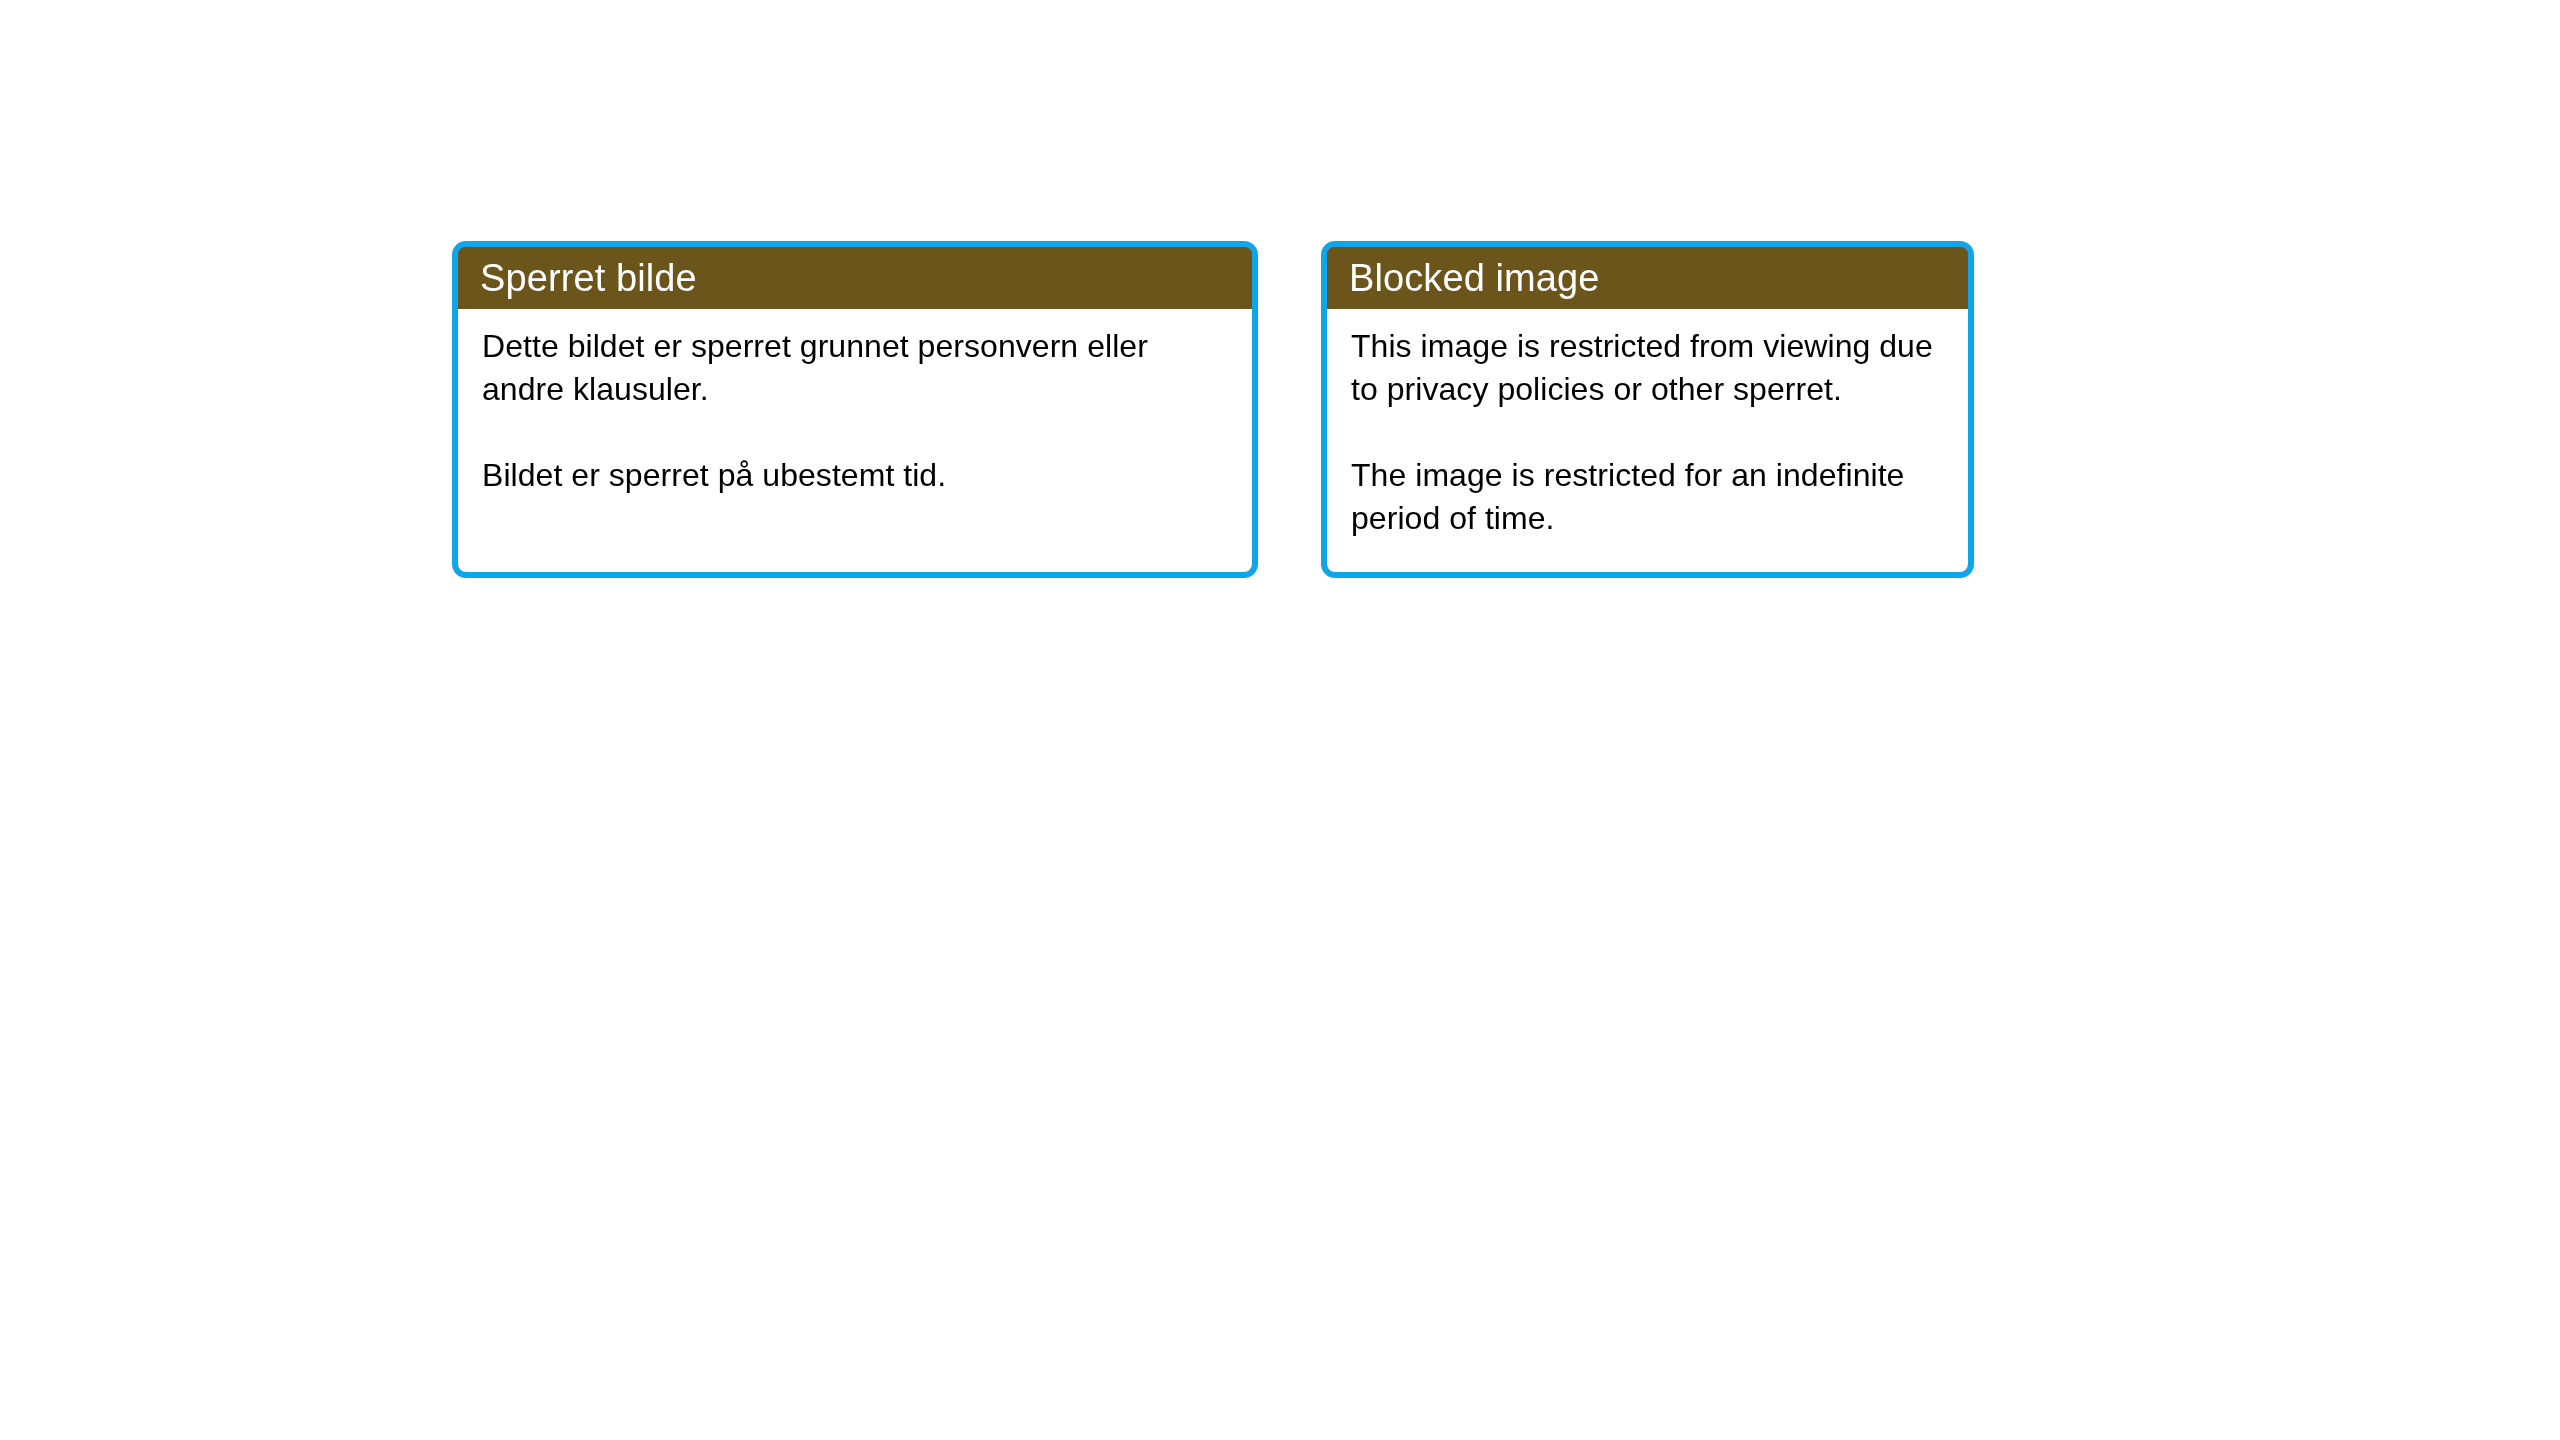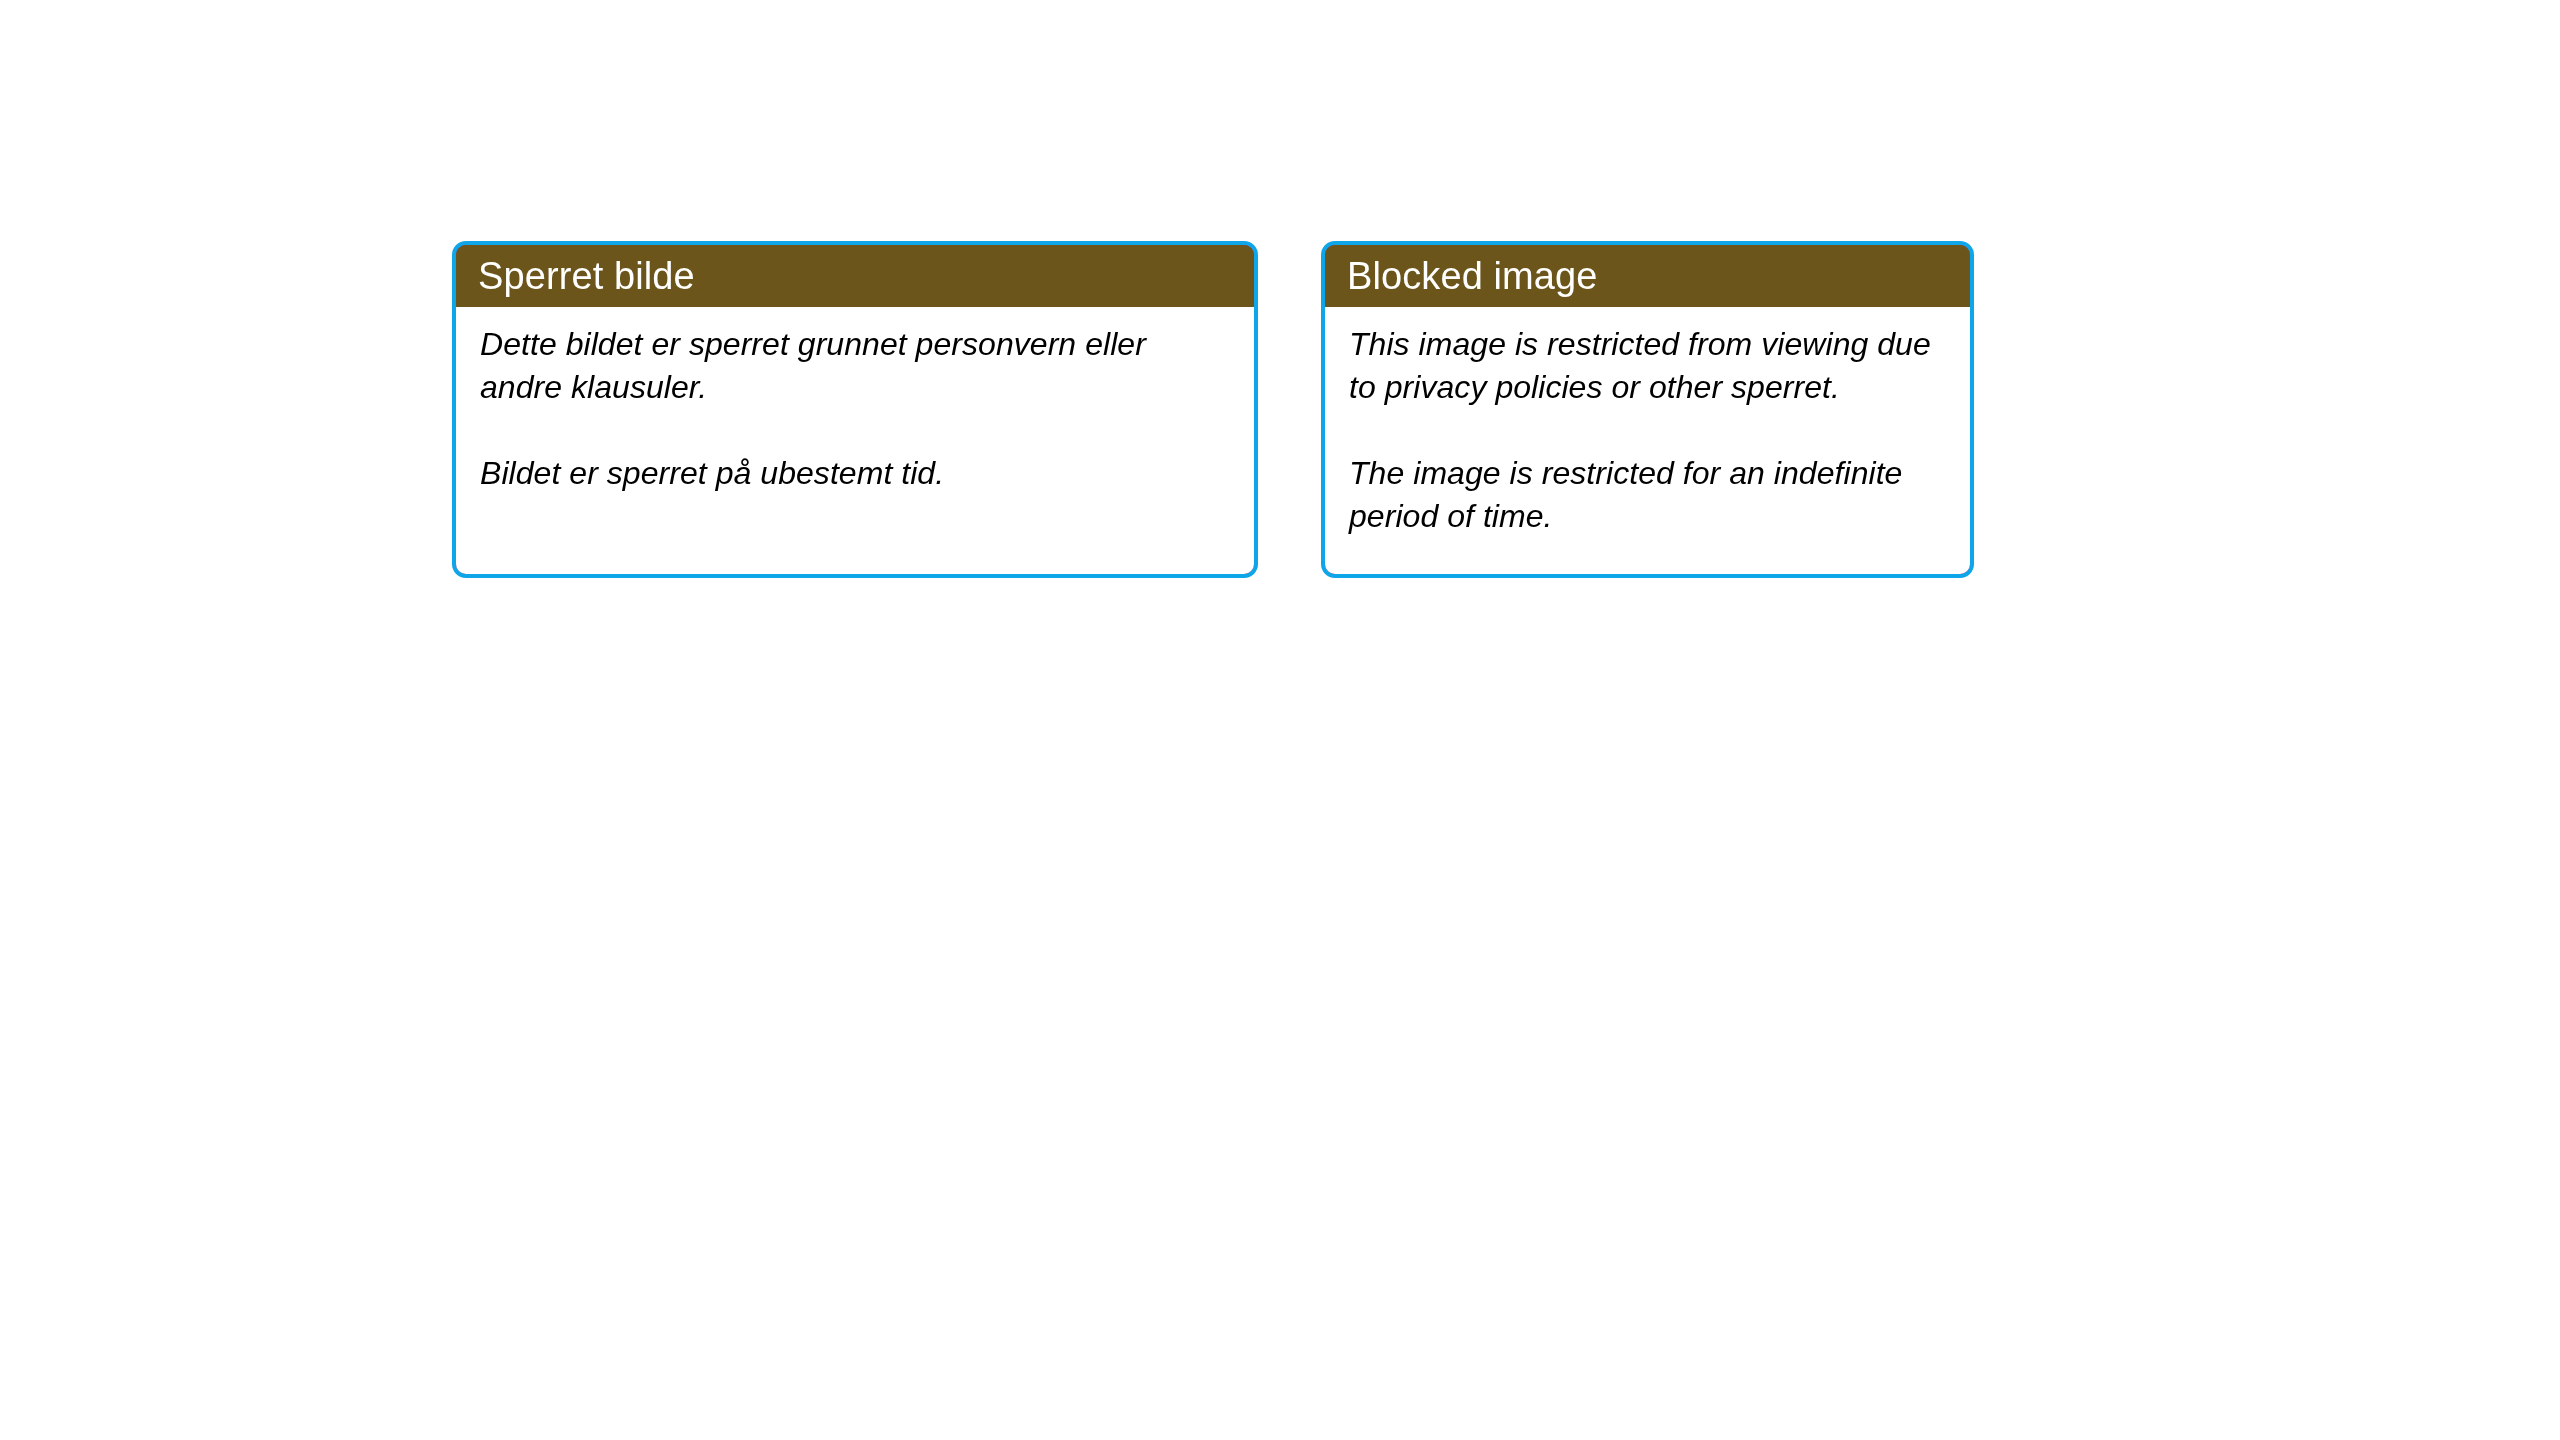--- a/index.html
+++ b/index.html
@@ -21,21 +21,21 @@
     top: 241px;
     display: flex;
     flex-direction: row;
     align-items: flex-start;
     gap: 63px;
   }
 
   .notice-card {
     box-sizing: border-box;
     background: #be185d;
-    border: 4px solid #0ea5e9;
+    border: 6px solid #0ea5e9;
     border-radius: 14px;
     overflow: hidden;
     display: flex;
     flex-direction: column;
   }
 
   .notice-card.card-no {
     width: 806px;
     height: 337px;
   }
@@ -71,21 +71,20 @@
     background: #ffffff;
   }
 
   .card-paragraph {
     color: #000000;
     font-size: 32px;
     line-height: 43px;
     font-weight: 400;
     margin: 0;
     letter-spacing: 0.05px;
-    font-style: italic;
   }
 
   .card-paragraph + .card-paragraph {
     margin-top: 43px;
   }
 
   .para-en {
     max-width: 740px;
   }
 

